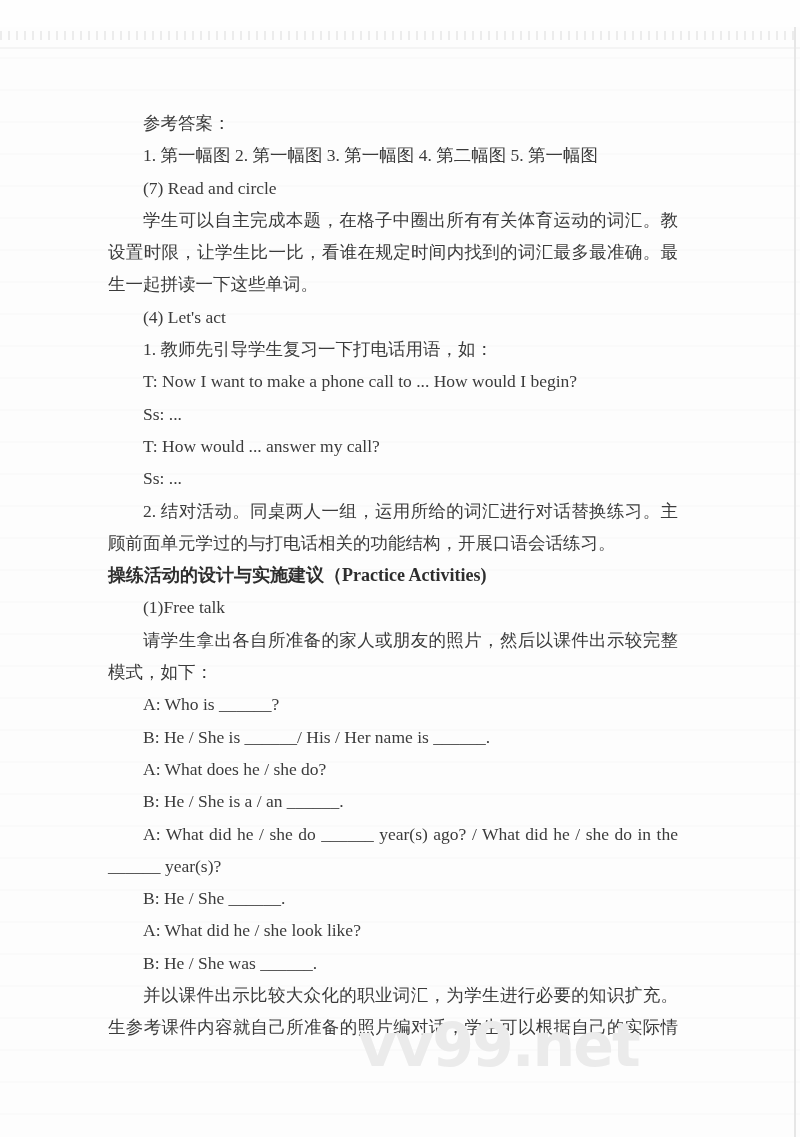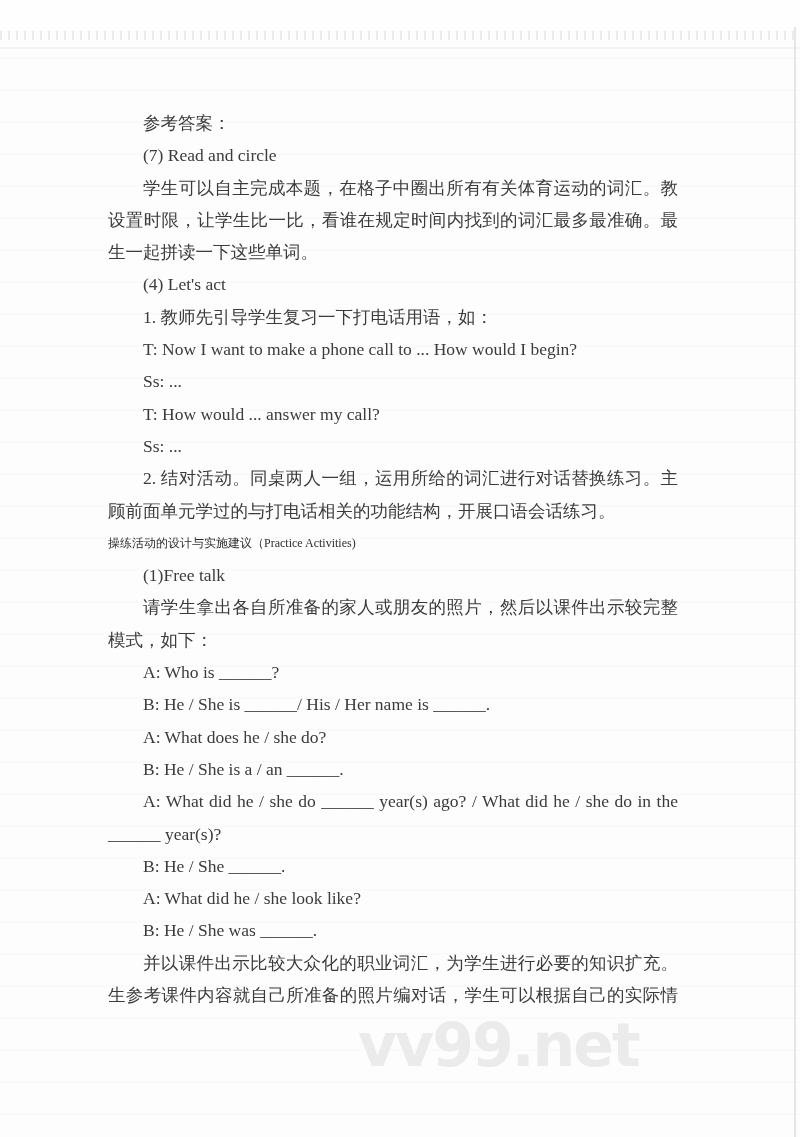--- a/index.html
+++ b/index.html
@@ -54,23 +54,23 @@
   }
   .indent { padding-left: 35px; }
   .j {
     white-space: normal;
     text-align: justify;
     text-align-last: justify;
     text-justify: inter-character;
     overflow: hidden;
   }
   .bold {
-    font-weight: normal;
+    font-weight: bold;
     color: #2e2e2e;
-    font-size: 12px;
+    font-size: 18px;
   }
   .watermark {
     position: absolute; left: 358px; top: 983px;
     font-family: "DejaVu Sans", sans-serif;
     font-weight: bold;
     font-size: 60px;
     letter-spacing: -2px;
     color: #ebebeb;
     user-select: none;
   }
@@ -78,20 +78,21 @@
 </head>
 <body>
 
 <div class="page">
   <div class="top-ticks"></div>
   <div class="top-ticks2"></div>
   <div class="right-line"></div>
 
   <div class="content">
     <div class="line indent">参考答案：</div>
+    <div class="line indent">1. 第一幅图 2. 第一幅图 3. 第一幅图 4. 第二幅图 5. 第一幅图</div>
     <div class="line indent">(7) Read and circle</div>
     <div class="line indent j">学生可以自主完成本题，在格子中圈出所有有关体育运动的词汇。教师可以</div>
     <div class="line j">设置时限，让学生比一比，看谁在规定时间内找到的词汇最多最准确。最后请学</div>
     <div class="line">生一起拼读一下这些单词。</div>
     <div class="line indent">(4) Let's act</div>
     <div class="line indent">1. 教师先引导学生复习一下打电话用语，如：</div>
     <div class="line indent">T: Now I want to make a phone call to ... How would I begin?</div>
     <div class="line indent">Ss: ...</div>
     <div class="line indent">T: How would ... answer my call?</div>
     <div class="line indent">Ss: ...</div>

